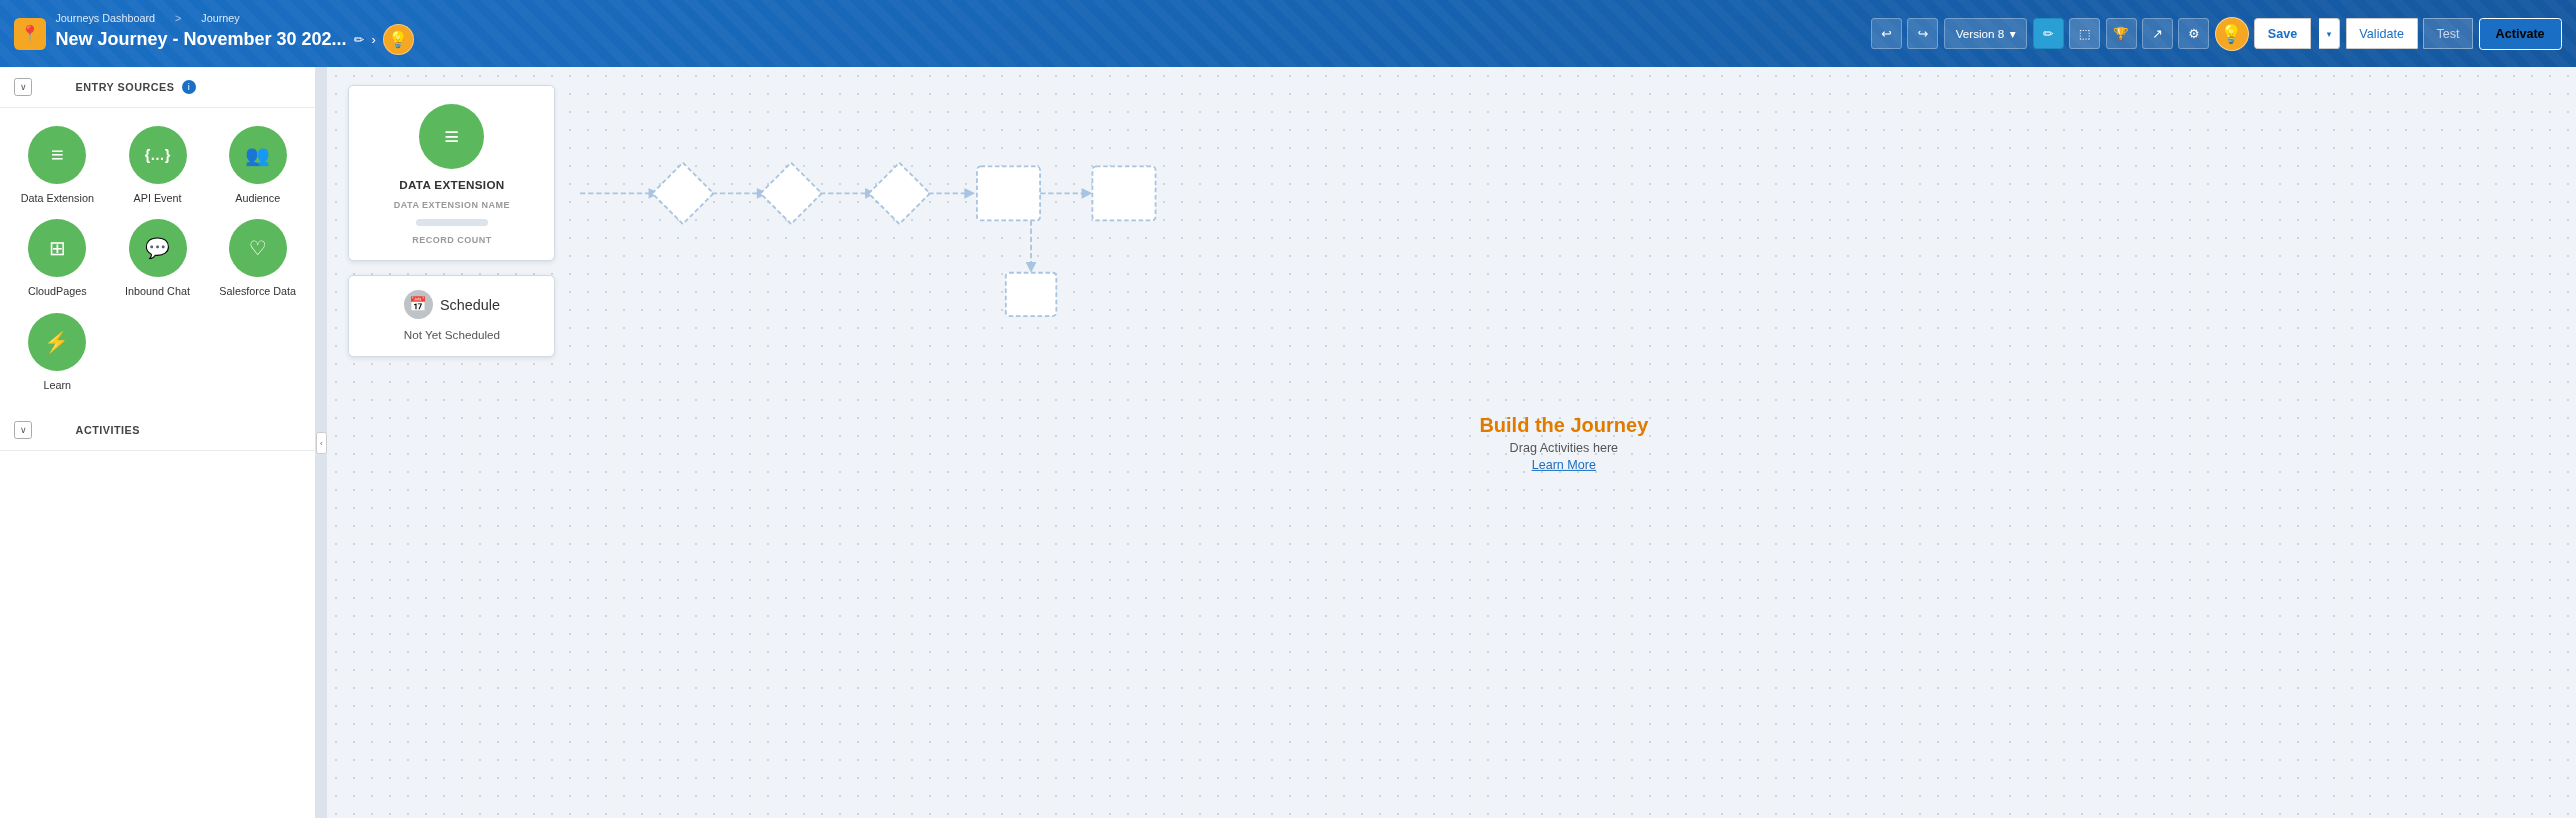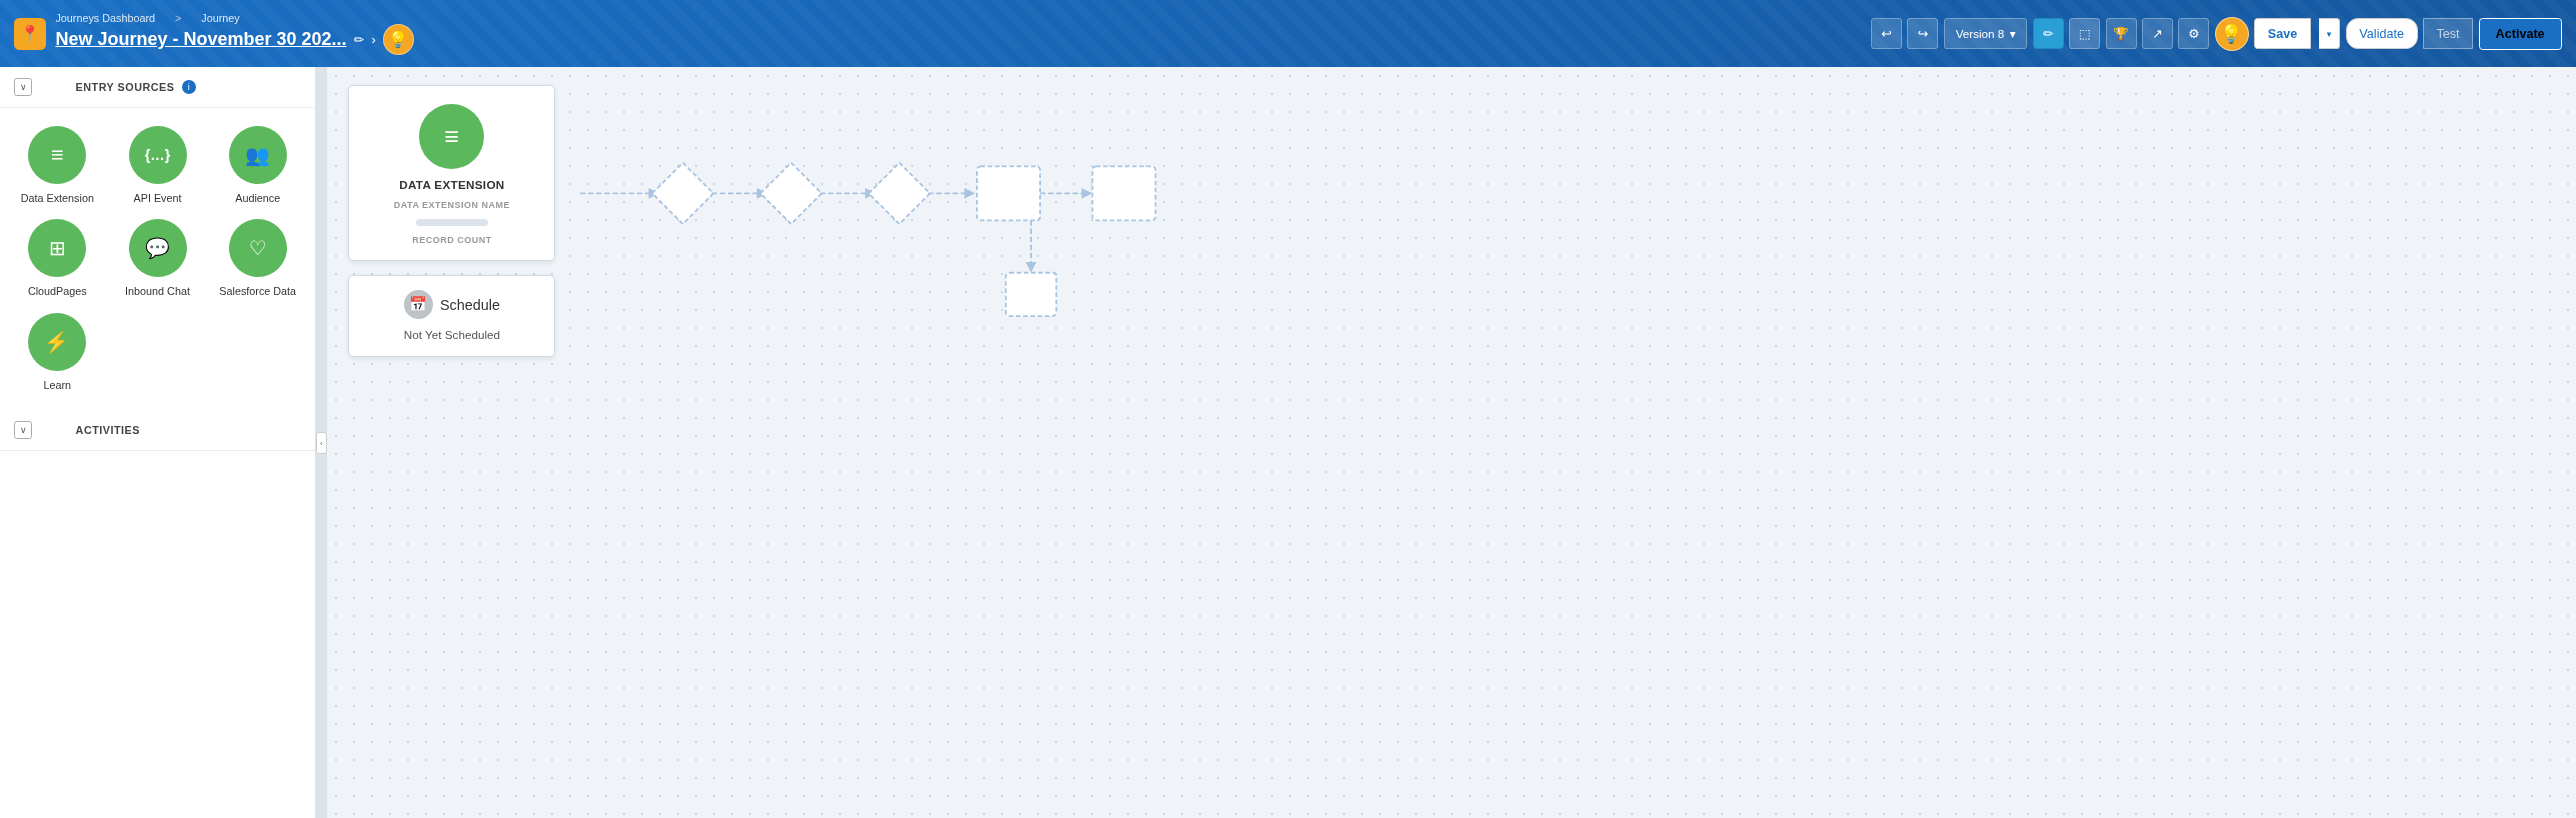--- a/index.html
+++ b/index.html
@@ -66,21 +66,20 @@
     }
     .title-row {
       display: flex;
       align-items: center;
       gap: 7.2px;
     }
     .journey-title {
       color: white;
       font-size: 18px;
       font-weight: bold;
-      text-decoration: underline;
     }
     .edit-icon, .arrow-icon {
       color: white;
       font-size: 12.6px;
       cursor: pointer;
     }
     .bulb-icon-header {
       width: 31px;
       height: 31px;
       background: #f5a623;
@@ -165,21 +164,21 @@
       display: flex;
       align-items: center;
       justify-content: center;
     }
     .validate-btn {
       background: white;
       border: 0.9px solid #ccc;
       color: #1a6fc4;
       height: 31px;
       padding: 0 12.6px;
-      border-radius: 12px;
+      border-radius: 1px;
       font-size: 12.6px;
       cursor: pointer;
       display: flex;
       align-items: center;
     }
     .test-btn {
       background: rgba(255,255,255,0.15);
       border: 0.9px solid rgba(255,255,255,0.4);
       color: rgba(255,255,255,0.7);
       height: 31px;
@@ -635,16 +634,21 @@
 
       <rect x="472" y="168" width="56" height="48" rx="4" fill="white" stroke="#a8c4e0" stroke-width="2" stroke-dasharray="5,3"></rect>
 
       <line x1="510" y1="80" x2="560" y2="80" stroke="#a8c4e0" stroke-width="2" stroke-dasharray="6,3"></line>
       <polygon points="556,74 568,80 556,86" fill="#a8c4e0"></polygon>
 
       <rect x="568" y="50" width="70" height="60" rx="4" fill="white" stroke="#a8c4e0" stroke-width="2" stroke-dasharray="5,3"></rect>
 
     </svg>
 
+    <div class="build-journey-container">
+      <div class="build-journey-title">Build the Journey</div>
+      <div class="build-journey-sub">Drag Activities here</div>
+      <a class="build-journey-link">Learn More</a>
+    </div>
 
   </div>
 </div>
 
 
 </body></html>

